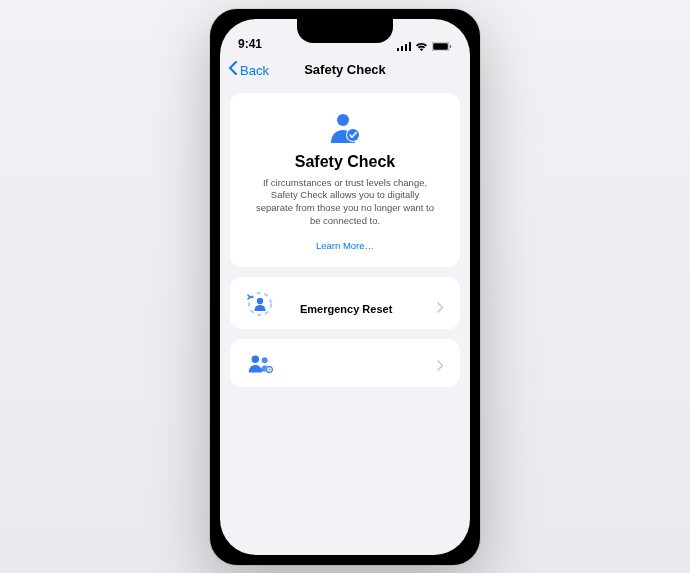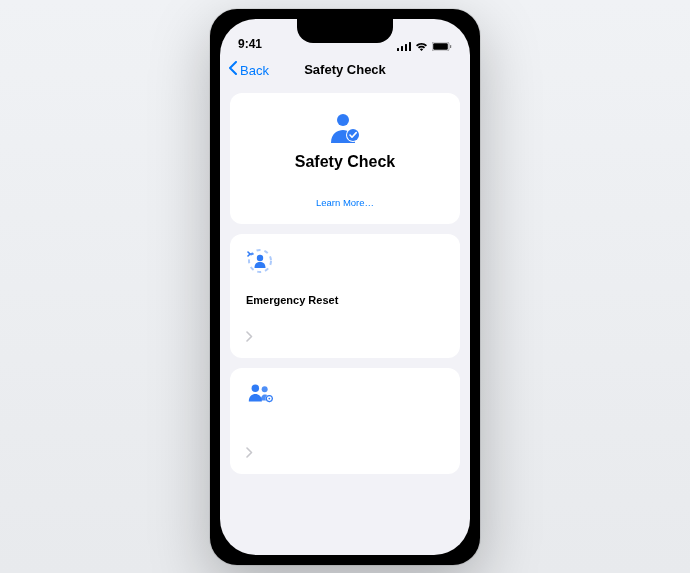--- a/index.html
+++ b/index.html
@@ -54,23 +54,23 @@
     }
     .content { padding: 6px 10px 0; }
     .card {
       background: #fff; border-radius: 12px; padding: 14px 16px 12px;
       margin-bottom: 10px;
     }
     .hero { text-align: center; padding-top: 18px; padding-bottom: 14px; }
     .hero-icon { display: flex; justify-content: center; margin-bottom: 8px; }
     .hero-title { font-size: 16px; font-weight: 700; color: #000; margin-bottom: 6px; }
     .hero-desc { font-size: 9.5px; line-height: 1.35; color: #555; padding: 0 6px; }
-    .learn-more { font-size: 9.5px; color: #007aff; margin-top: 20px; cursor: pointer; display: inline-block; }
+    .learn-more { font-size: 9.5px; color: #007aff; margin-top: 12px; cursor: pointer; display: inline-block; }
     .option-card {
-      display: flex; align-items: flex-start; gap: 20px; cursor: pointer; flex-direction: column;
+      display: flex; align-items: flex-end; gap: 26px; cursor: pointer;
     }
     .option-icon { flex-shrink: 0; width: 28px; display: flex; justify-content: center; }
     .option-body { flex: 1; }
     .option-title { font-size: 11px; font-weight: 600; color: #000; margin-bottom: 2px; }
     .option-desc { font-size: 8.5px; line-height: 1.3; color: #8a8a8e; }
     .chevron { color: #c7c7cc; flex-shrink: 0; }
   </style>
 </head>
 <body>
 
@@ -122,20 +122,21 @@
         <div class="hero-icon">
           <svg width="36" height="34" viewBox="0 0 36 34">
             <circle cx="16" cy="9" r="6" fill="#2f7bf6"></circle>
             <path d="M4 32 C4 22 11 19 16 19 C21 19 28 22 28 32 Z" fill="#2f7bf6"></path>
             <circle cx="26" cy="24" r="7" fill="#fff"></circle>
             <circle cx="26" cy="24" r="6" fill="#2f7bf6"></circle>
             <path d="M23 24 L25 26.2 L29.2 21.6" stroke="#fff" stroke-width="1.6" fill="none" stroke-linecap="round" stroke-linejoin="round"></path>
           </svg>
         </div>
         <div class="hero-title">Safety Check</div>
+        <div class="hero-desc">If circumstances or trust levels change, Safety Check allows you to digitally separate from those you no longer want to be connected to.</div>
         <a class="learn-more">Learn More…</a>
       </div>
 
       <div class="card option-card">
         <div class="option-icon">
           <svg width="26" height="26" viewBox="0 0 26 26">
             <circle cx="13" cy="13" r="11" fill="none" stroke="#2f7bf6" stroke-width="2" stroke-dasharray="4 4" opacity="0.4"></circle>
             <circle cx="13" cy="10" r="3.2" fill="#2f7bf6"></circle>
             <path d="M7.5 20 C7.5 15.5 10 14 13 14 C16 14 18.5 15.5 18.5 20 Z" fill="#2f7bf6"></path>
             <path d="M3 6 L1 4 M3 6 L1 8 M3 6 L6 6" stroke="#2f7bf6" stroke-width="1.6" fill="none" stroke-linecap="round"></path>

